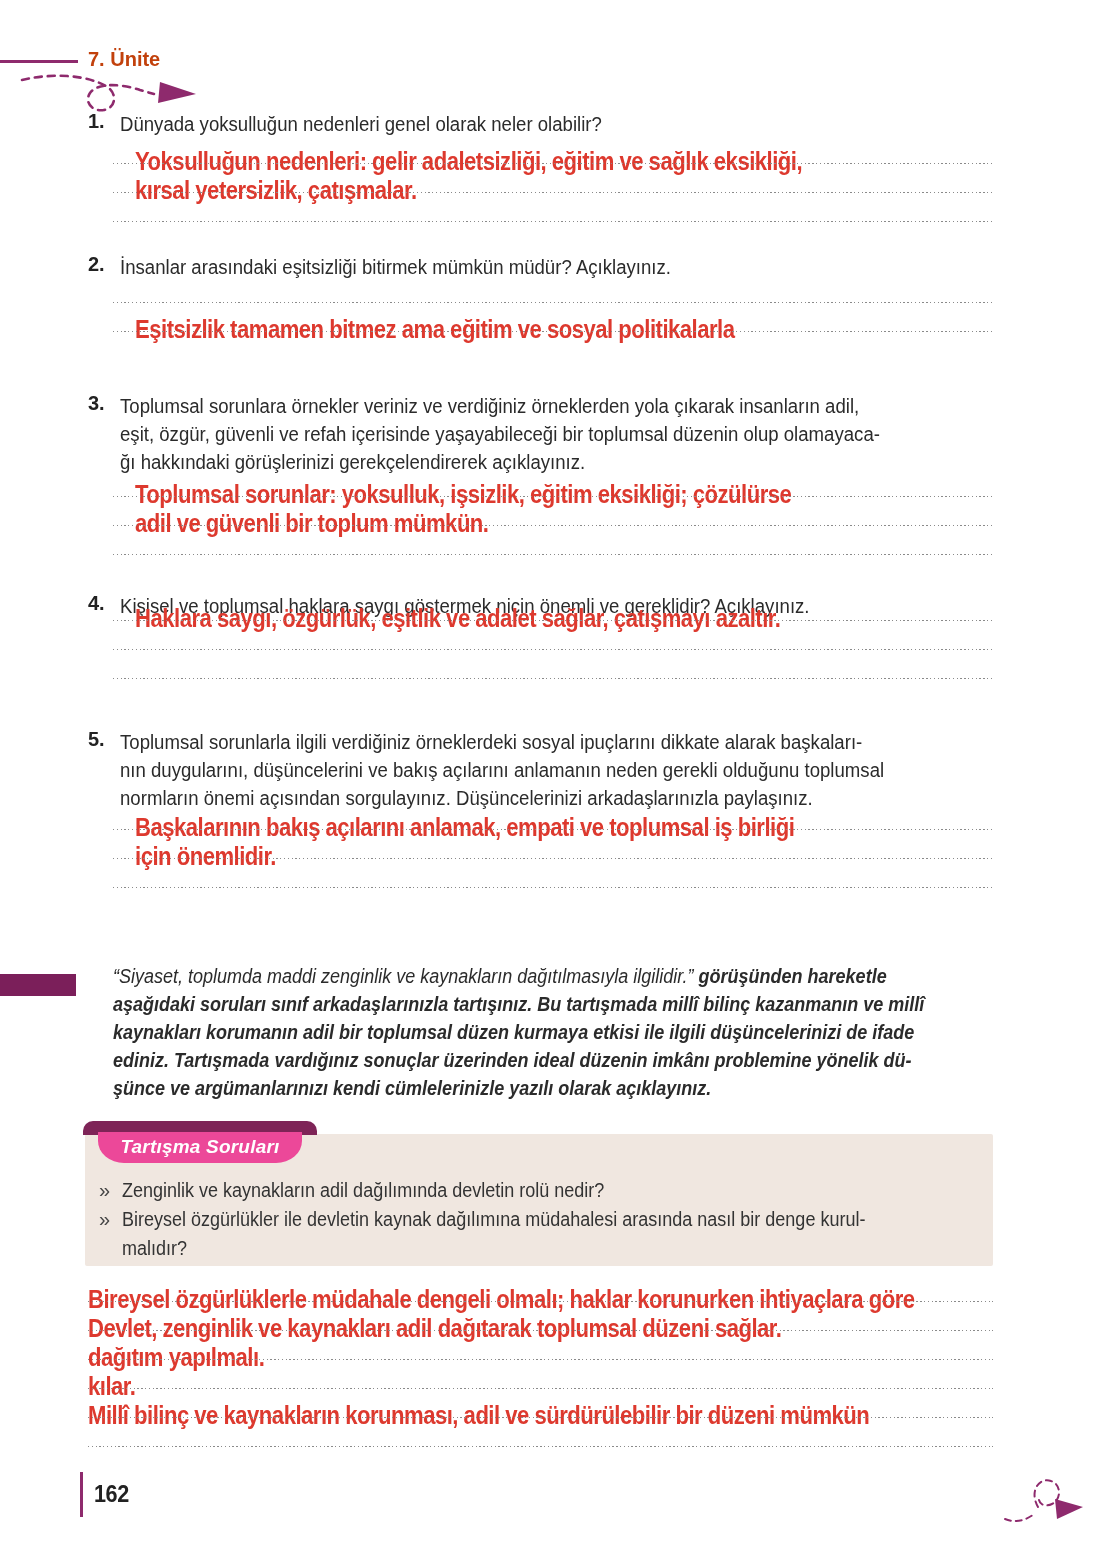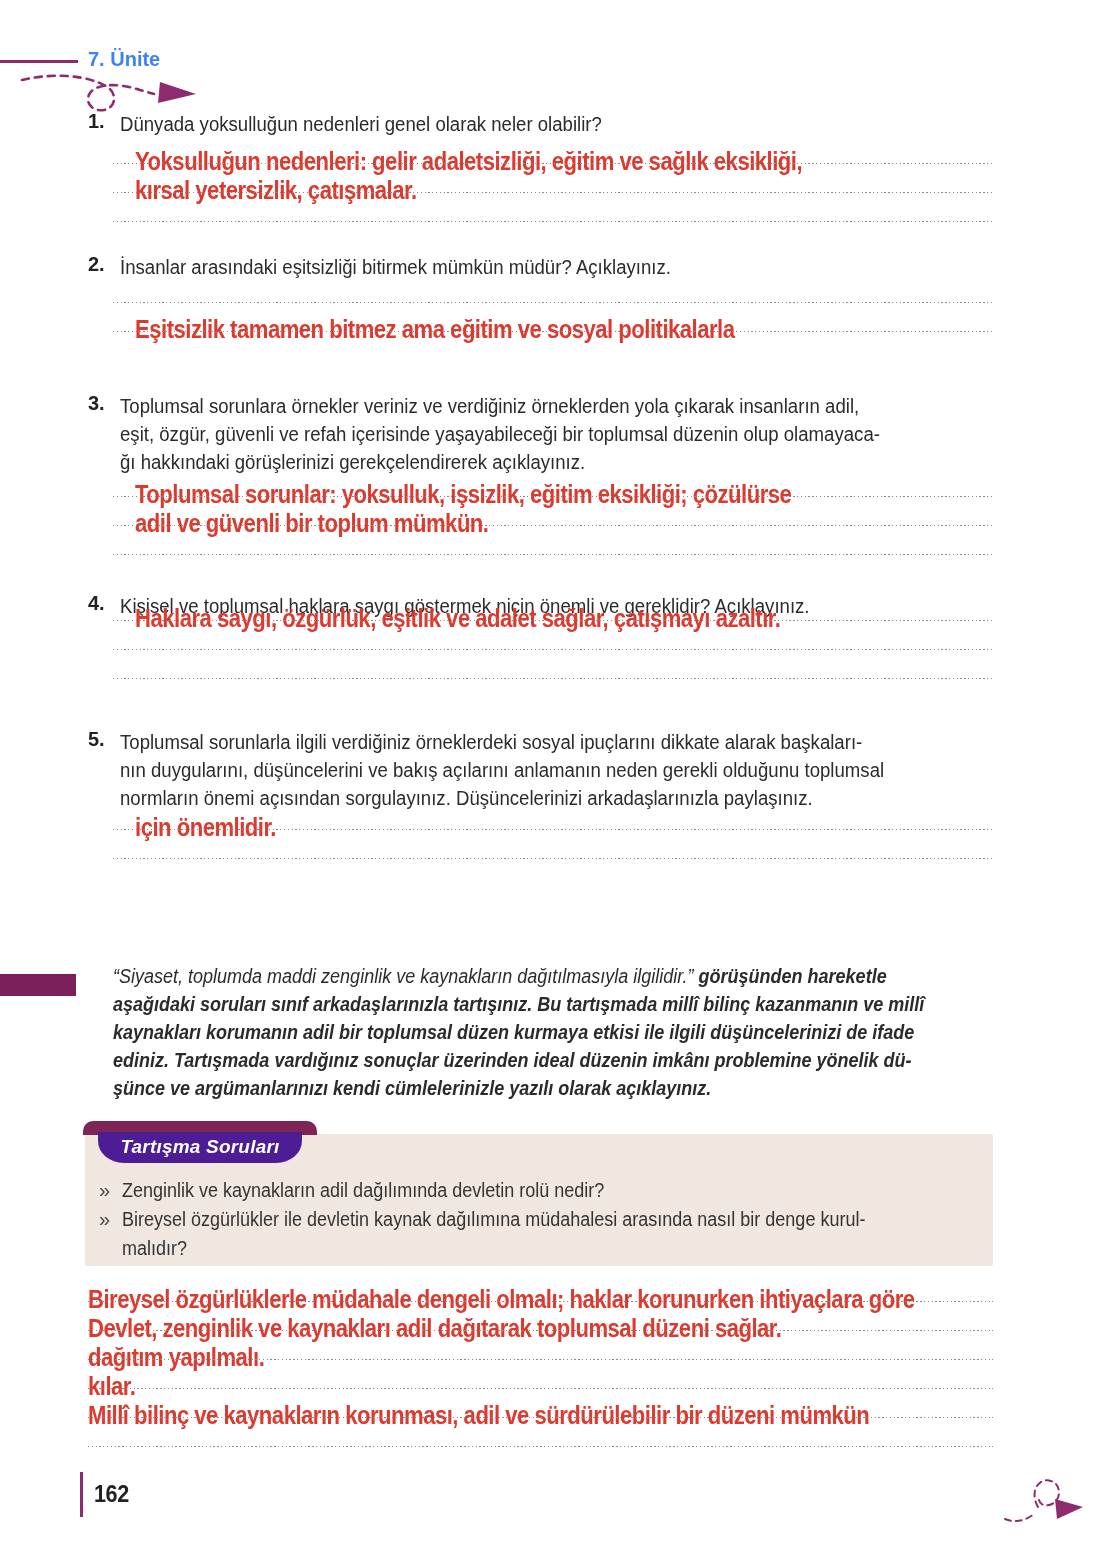--- a/index.html
+++ b/index.html
@@ -8,21 +8,21 @@
     position:relative;
     width:1105px; height:1559px;
     background:#ffffff;
     font-family:"Liberation Sans", sans-serif;
     color:#2b2b2b;
     overflow:hidden;
   }
 
   
   .rule-line { position:absolute; left:0; top:60px; width:78px; height:3px; background:#8e2a6d; }
-  .unit-label { position:absolute; left:88px; top:48px; font-size:20px; font-weight:bold; color:#3b82f6; }
+  .unit-label { position:absolute; left:88px; top:48px; font-size:20px; font-weight:bold; color:#c2410c; }
   .doodle-top { position:absolute; left:14px; top:70px; }
   .doodle-bottom { position:absolute; left:1003px; top:1473px; }
 
   
   .q { position:absolute; left:88px; width:930px; }
   .q-num { position:absolute; left:0; top:0; font-weight:bold; font-size:20px; color:#222; }
   .q-body { margin-left:32px; font-size:20px; line-height:28px; color:#2b2b2b;
             transform:scaleX(0.93); transform-origin:0 0; white-space:nowrap; }
   .q1 { top:110px; } .q2 { top:253px; } .q3 { top:392px; } .q4 { top:592px; } .q5 { top:728px; }
 
@@ -45,21 +45,21 @@
            font-size:20px; font-style:italic; line-height:28px; color:#2b2b2b;
            transform:scaleX(0.9); transform-origin:0 0; white-space:nowrap; }
   .intro .bold { font-weight:bold; }
   .margin-block { position:absolute; left:0; top:974px; width:76px; height:22px; background:#7b1f5a; }
 
   
   .disc-box { position:absolute; left:85px; top:1134px; width:908px; height:132px;
               background:#f0e7e0; border-radius:2px; }
   .banner { position:absolute; left:83px; top:1121px; width:234px; }
   .banner-top { width:234px; height:14px; background:#7e2457; border-radius:10px 10px 0 0; }
-  .banner-body { width:204px; height:31px; margin:-3px auto 0; background:#4c1d95;
+  .banner-body { width:204px; height:31px; margin:-3px auto 0; background:#ec4899;
                  border-radius:0 0 26px 26px / 0 0 22px 22px;
                  color:#ffffff; font-size:19px; font-weight:bold; font-style:italic;
                  text-align:center; line-height:30px; letter-spacing:0.2px; }
   .bullets { position:absolute; left:99px; top:1176px; width:890px; font-size:20px; color:#333; }
   .bullet-row { display:flex; line-height:29px; }
   .bullet-char { width:23px; flex:0 0 23px; color:#444; }
   .bullet-text { transform:scaleX(0.9); transform-origin:0 0; white-space:nowrap; }
 
   
   .bottom-ans { position:absolute; left:88px; top:1273px; width:905px; }
@@ -146,20 +146,23 @@
   <div class="q q5">
     <span class="q-num">5.</span>
     <div class="q-body">
       <div>Toplumsal sorunlarla ilgili verdiğiniz örneklerdeki sosyal ipuçlarını dikkate alarak başkaları-</div>
       <div>nın duygularını, düşüncelerini ve bakış açılarını anlamanın neden gerekli olduğunu toplumsal</div>
       <div>normların önemi açısından sorgulayınız. Düşüncelerinizi arkadaşlarınızla paylaşınız.</div>
     </div>
   </div>
   <div class="ans a5">
     <div class="answer-row">
+        <span class="answer-text">Başkalarının bakış açılarını anlamak, empati ve toplumsal iş birliği</span>
+      </div>
+    <div class="answer-row">
         <span class="answer-text">için önemlidir.</span>
       </div>
     <div class="answer-row"></div>
   </div>
 
   <div class="margin-block"></div>
   <div class="intro">
     <div><span>“Siyaset, toplumda maddi zenginlik ve kaynakların dağıtılmasıyla ilgilidir.”</span><span class="bold"> görüşünden hareketle</span></div>
     <div class="bold">aşağıdaki soruları sınıf arkadaşlarınızla tartışınız. Bu tartışmada millî bilinç kazanmanın ve millî</div>
     <div class="bold">kaynakları korumanın adil bir toplumsal düzen kurmaya etkisi ile ilgili düşüncelerinizi de ifade</div>

